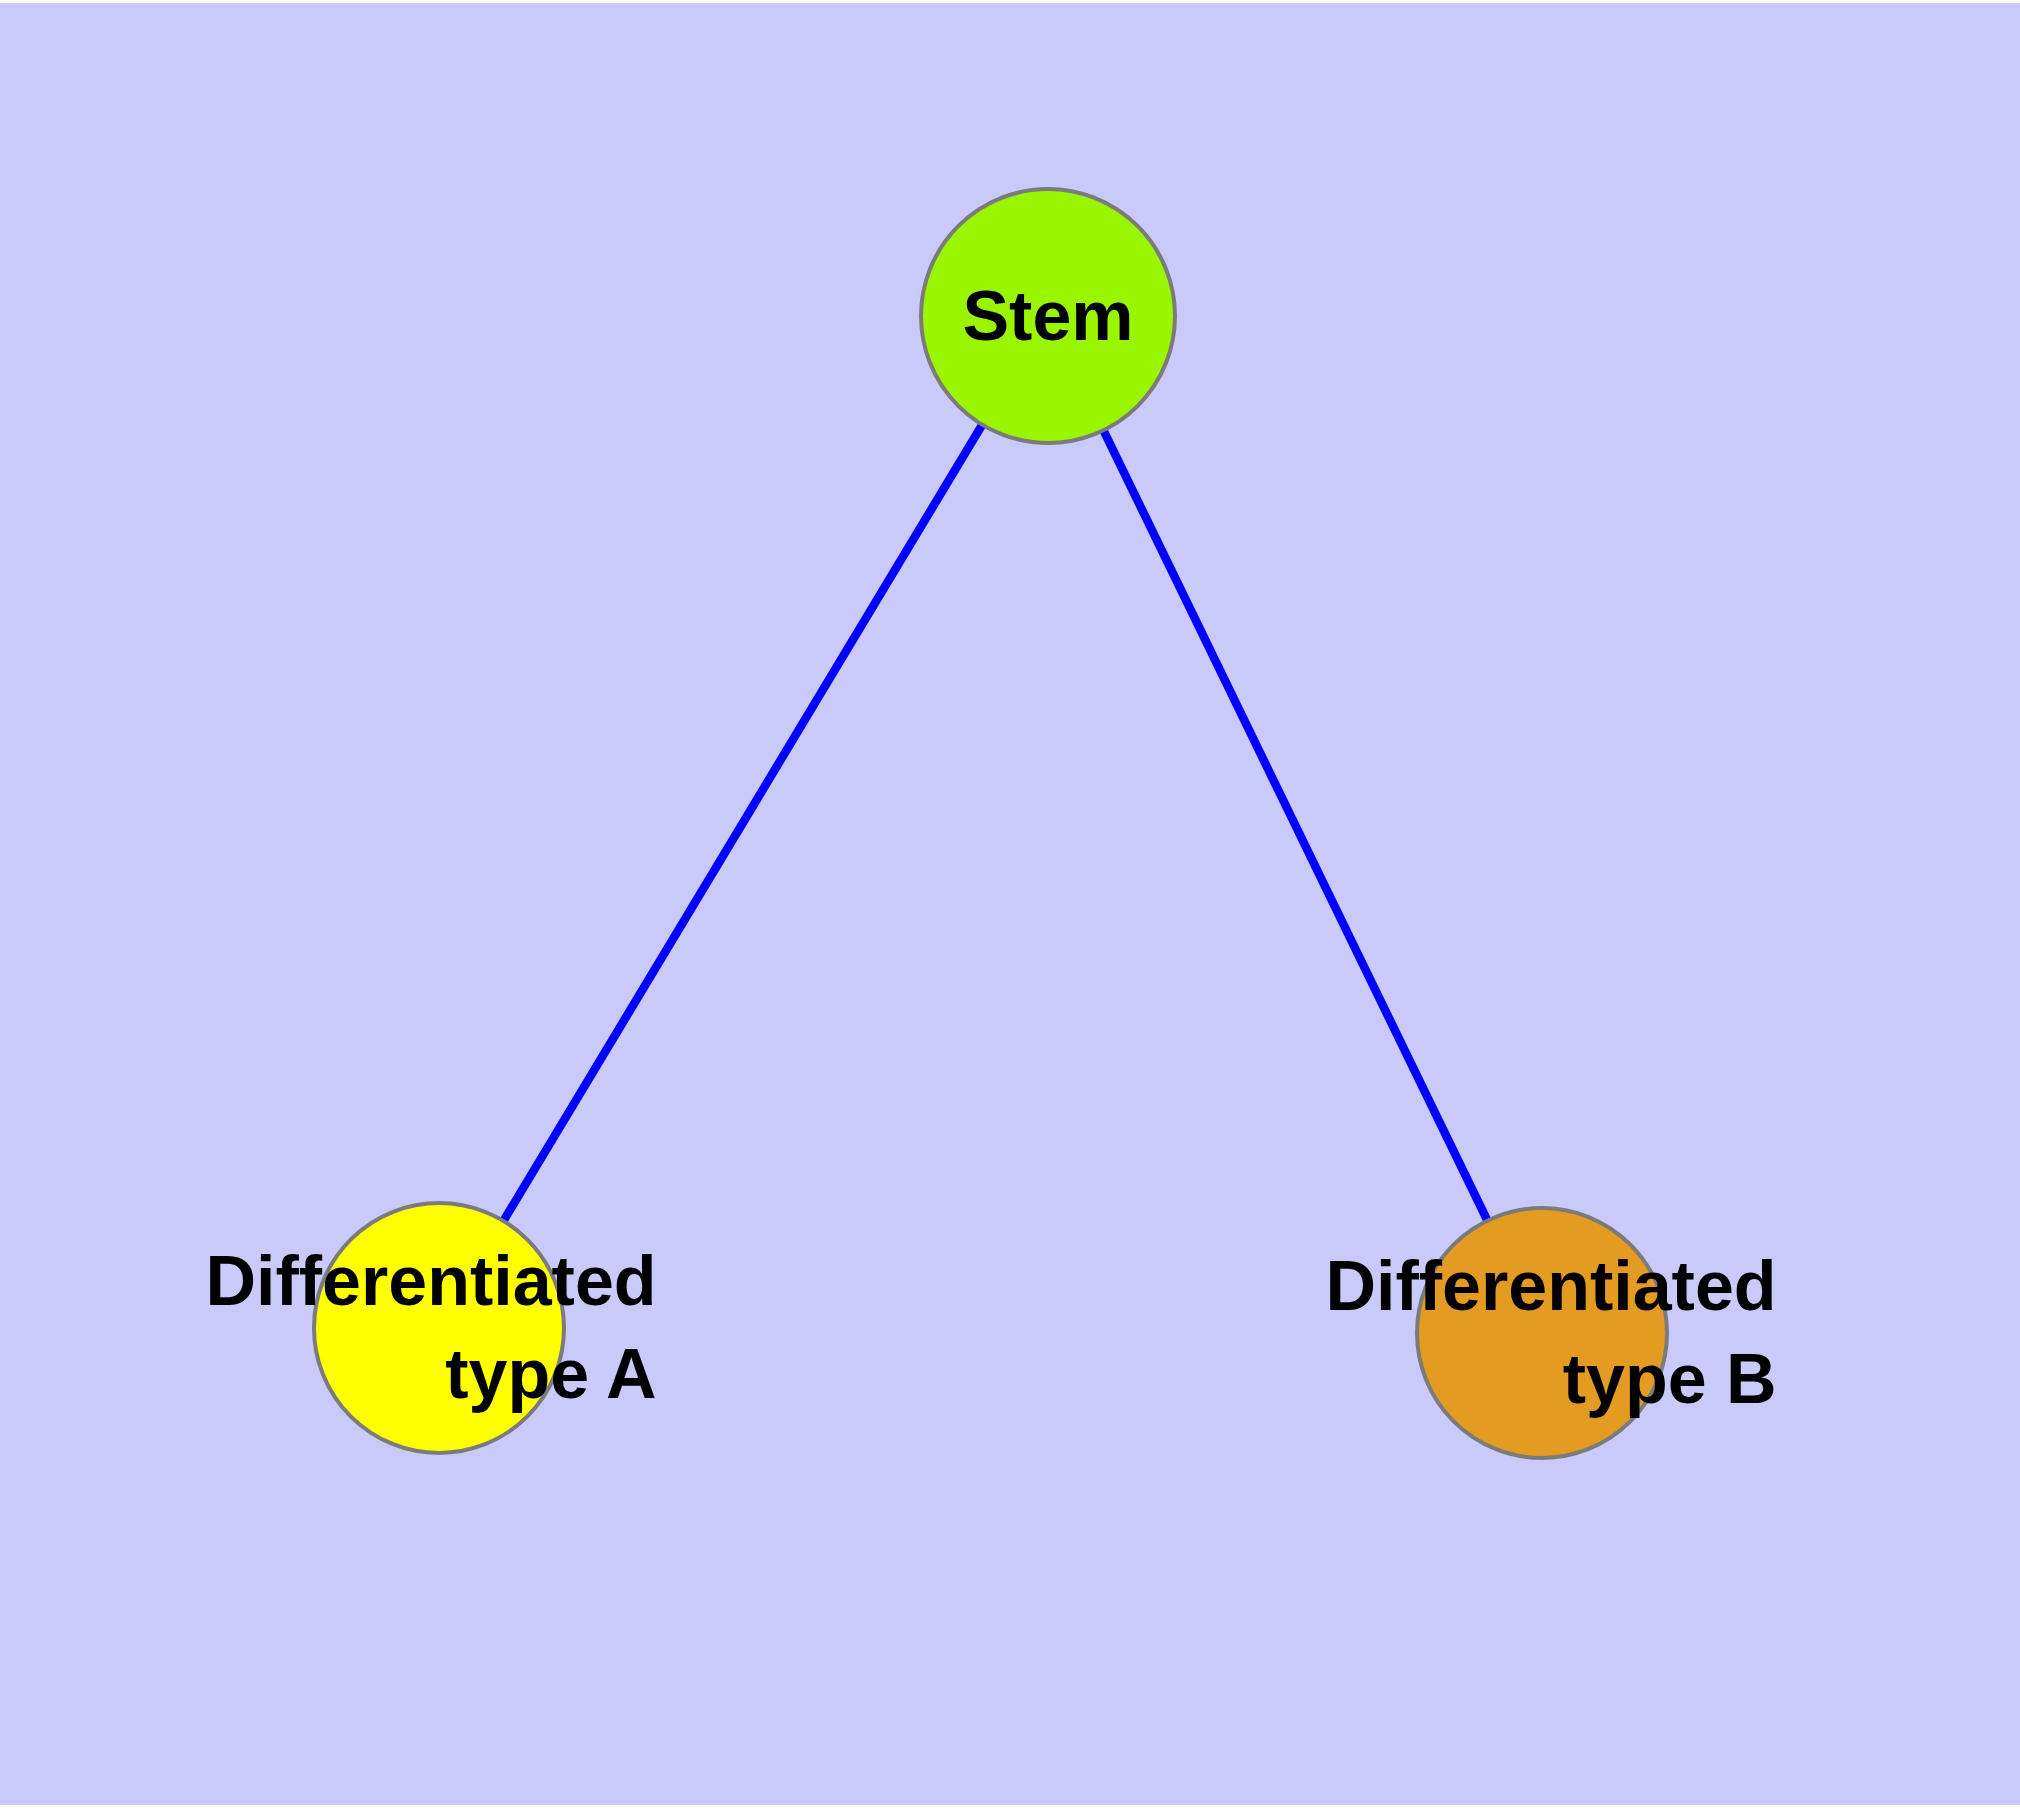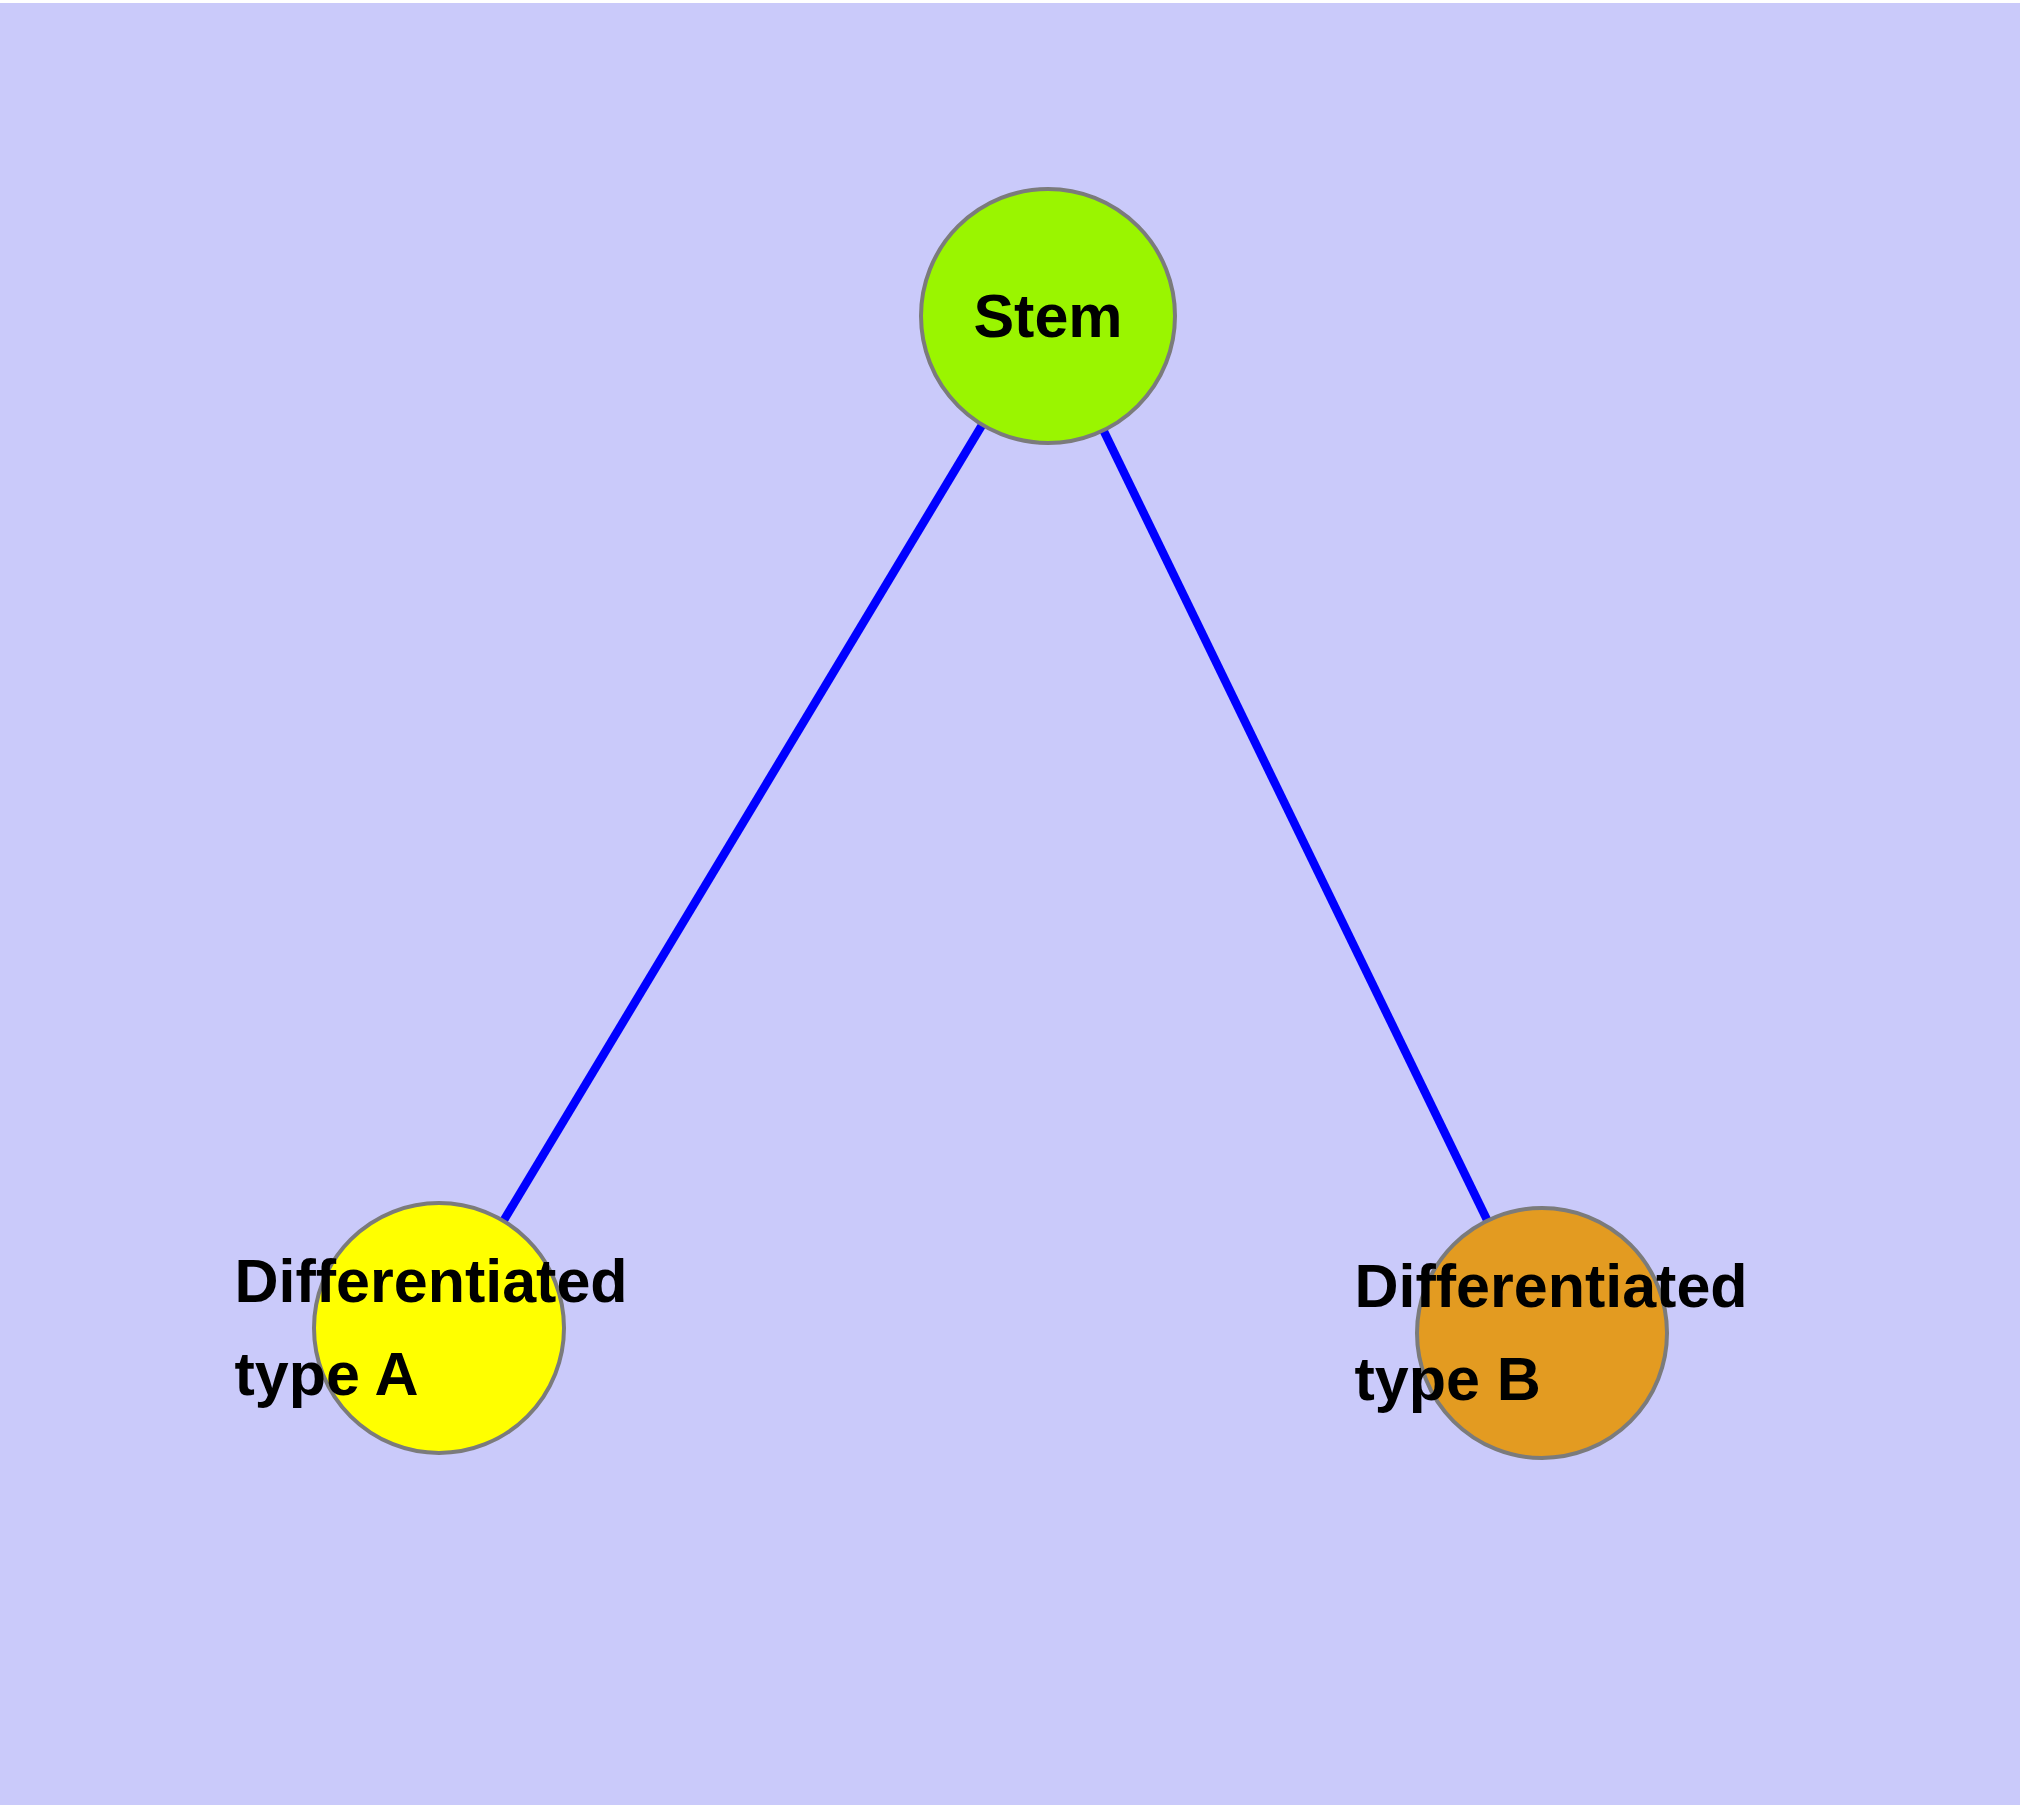--- a/index.html
+++ b/index.html
@@ -38,24 +38,24 @@
   .node {
     position: absolute;
     box-sizing: border-box;
     border: 4.2px solid #7b7b7b;
     border-radius: 50%;
   }
   .node-label {
     position: absolute;
     transform: translate(-50%, -50%);
     color: #000000;
-    font-size: 61px;
+    font-size: 70px;
     font-weight: 700;
     line-height: 93px;
-    text-align: left;
+    text-align: right;
     white-space: pre-line;
     letter-spacing: 0;
   }
 </style>
 </head>
 <body>
 
 <div id="frame">
   <div id="canvas" style="background-color: rgb(202, 202, 250);">
 

